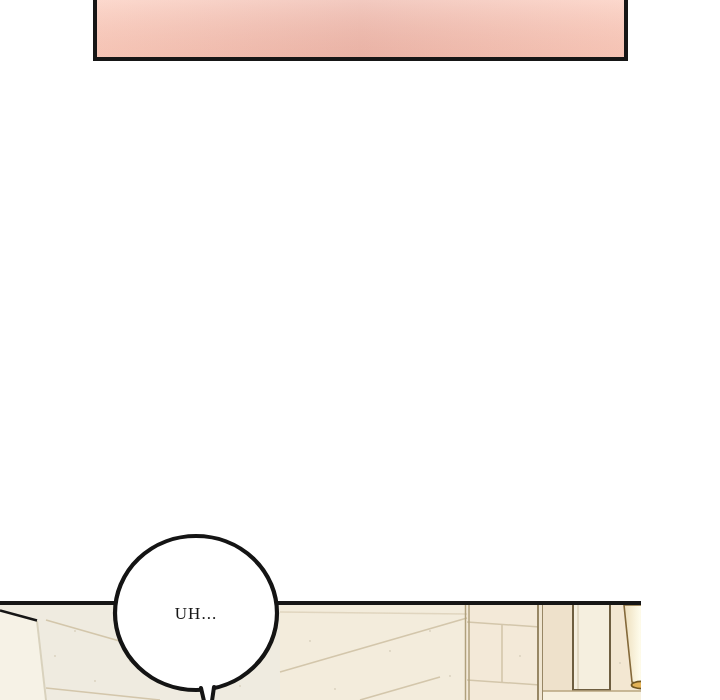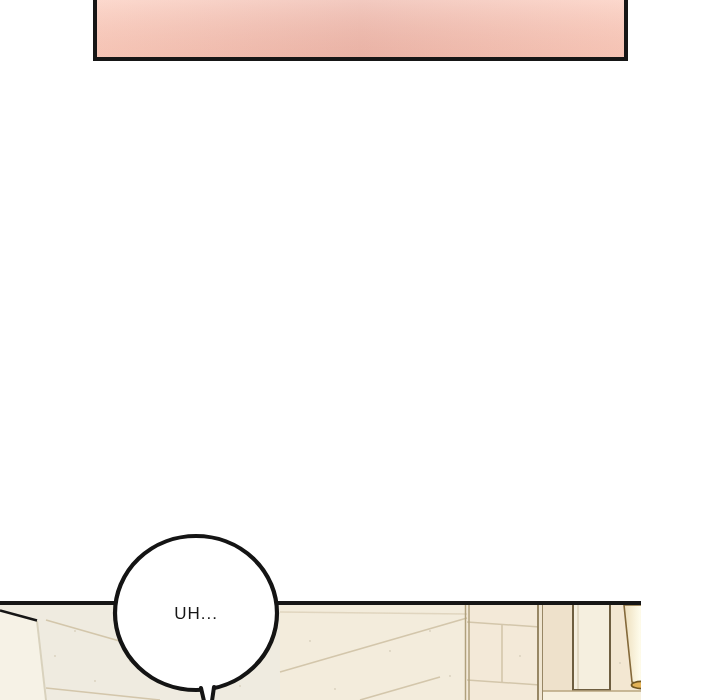--- a/index.html
+++ b/index.html
@@ -1,18 +1,18 @@
 <!DOCTYPE html>
 <html><head>
 <meta charset="utf-8">
 <style>
   html,body{margin:0;padding:0;background:#ffffff;}
   .canvas{
     position:relative;width:641px;height:700px;overflow:hidden;
-    background:#ffffff;font-family:Liberation Sans, sans-serif;
+    background:#ffffff;font-family:Liberation Serif, serif;
   }
   .top-panel-svg{position:absolute;left:93px;top:0;display:block;}
   .bottom-scene-svg{position:absolute;left:0;top:601px;display:block;}
   .bubble-svg{position:absolute;left:100px;top:525px;display:block;z-index:2;}
   .bubble-text{
     position:absolute;left:146px;top:604px;width:100px;z-index:3;
     text-align:center;font-size:17px;font-weight:400;letter-spacing:1px;
     color:#161616;line-height:20px;
   }
 </style>

